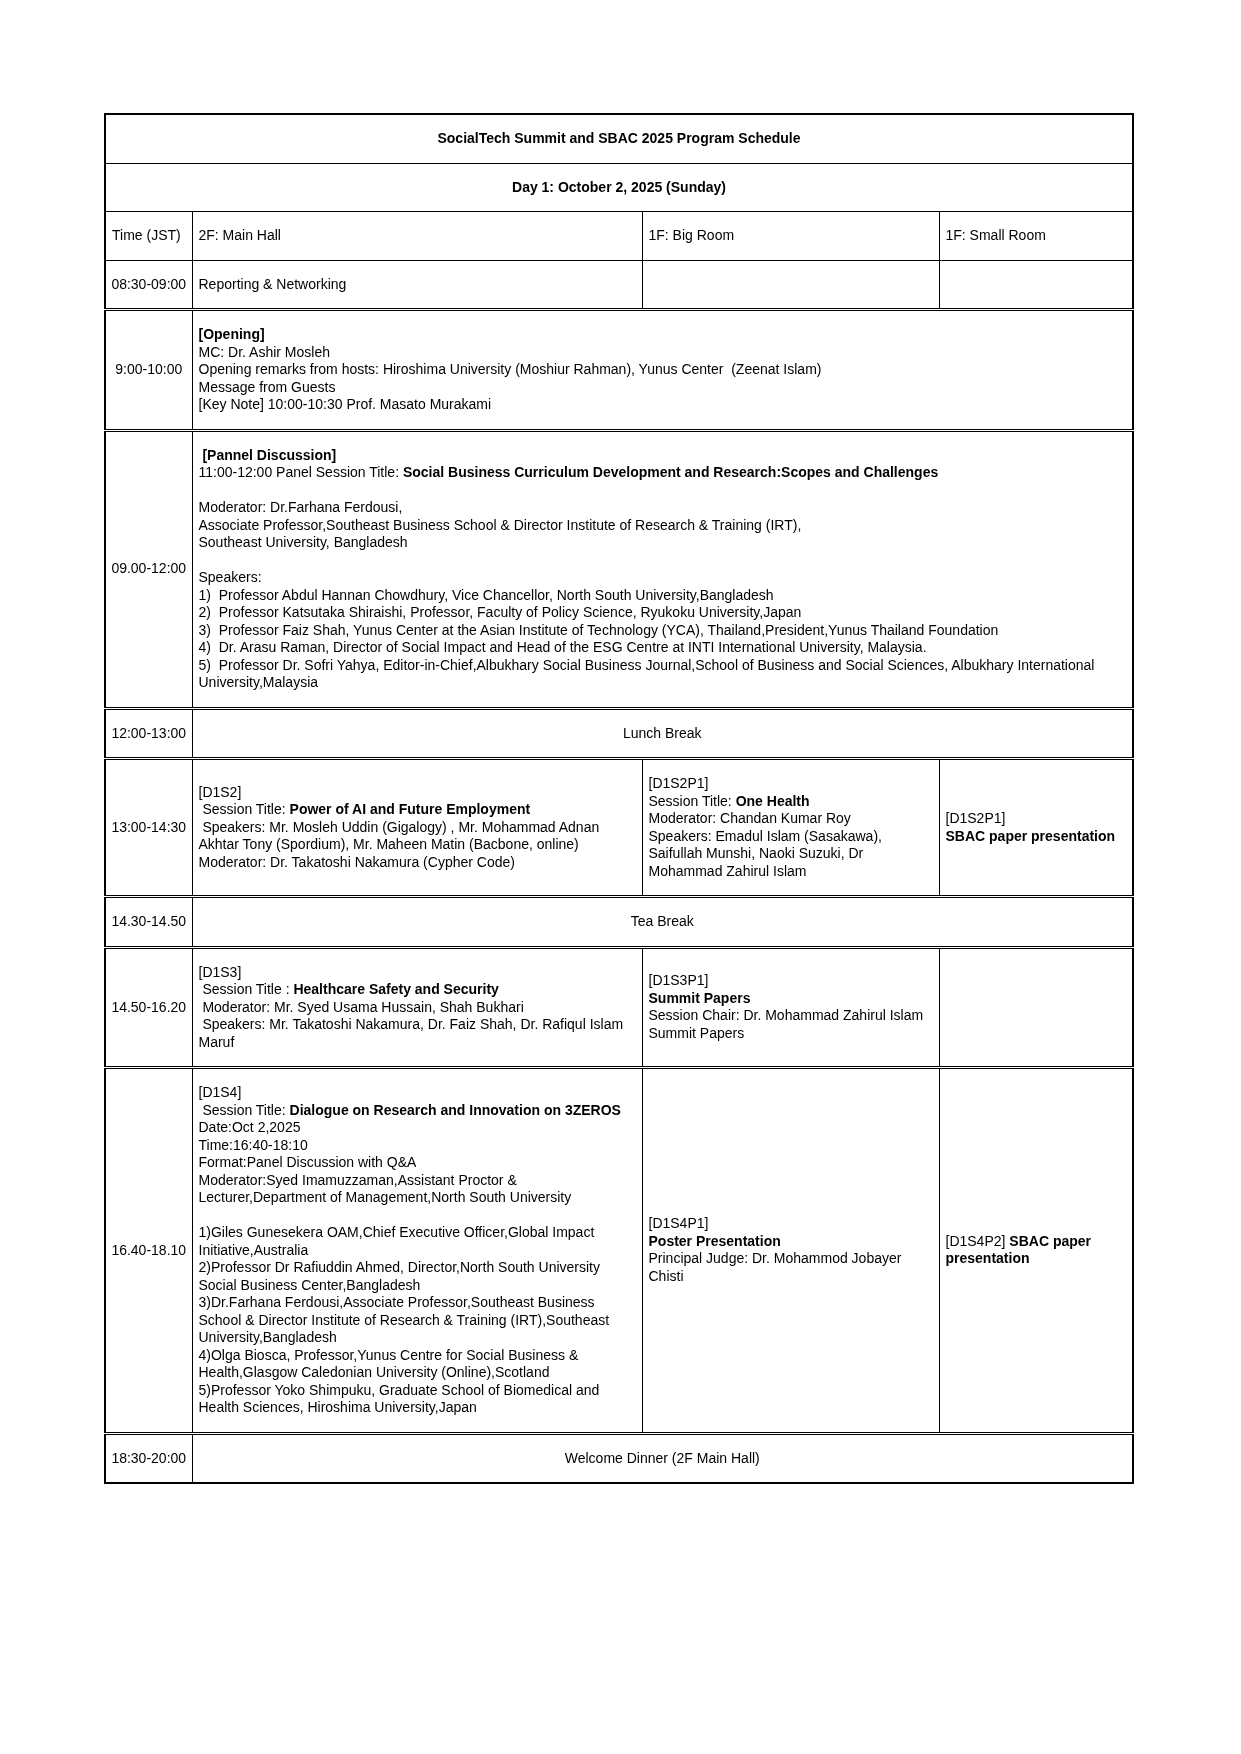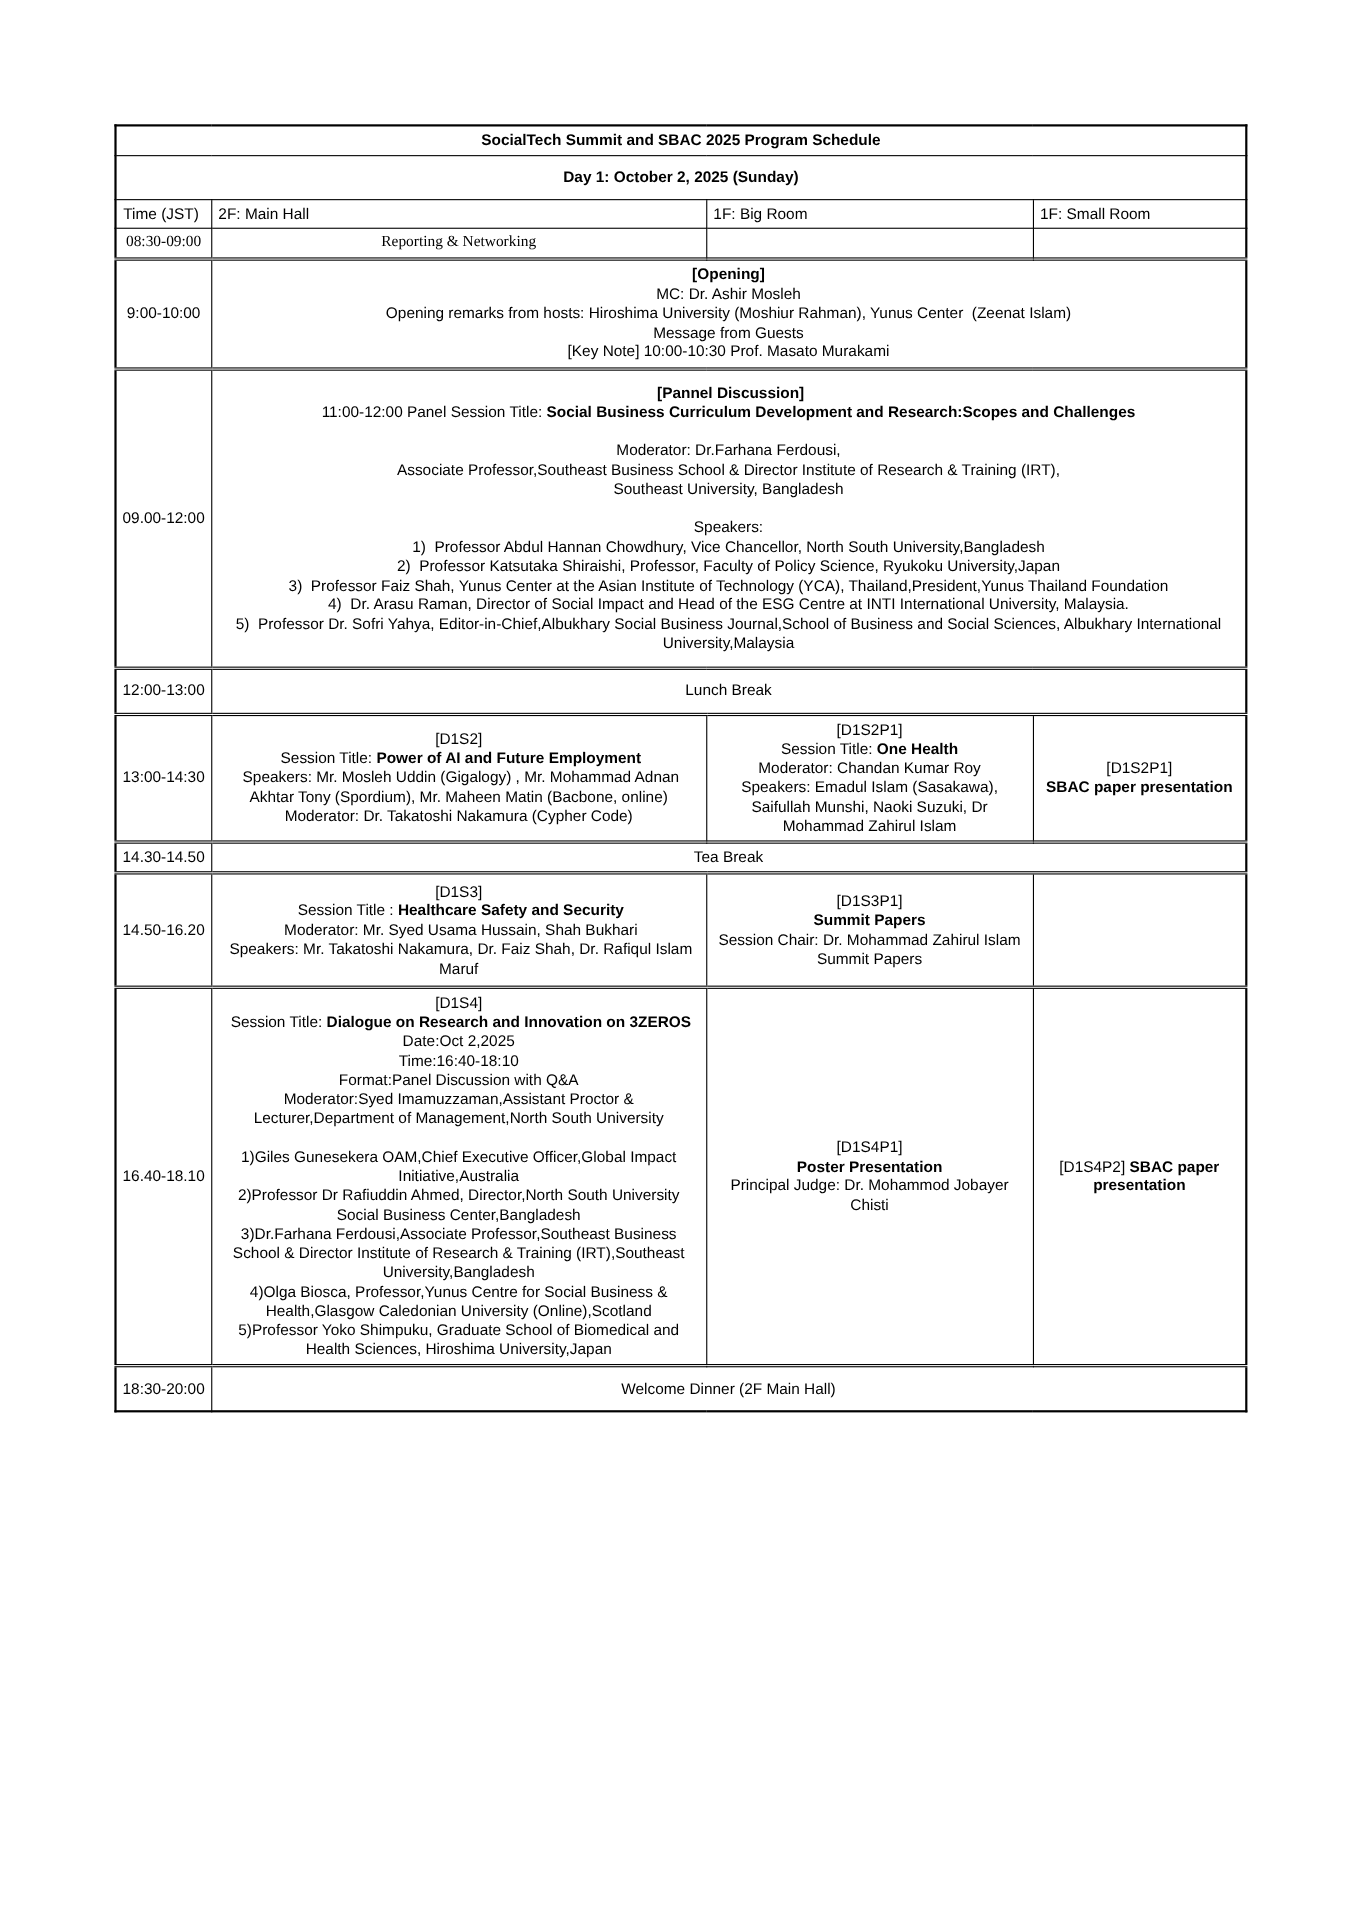--- a/index.html
+++ b/index.html
@@ -12,32 +12,32 @@
   .page { position:relative; width:1241px; height:1754px; background:#fff; overflow:hidden; }
   table.schedule {
     position:absolute; left:104px; top:113px;
     width:1028px;
     border-collapse:collapse; table-layout:fixed;
     border:2px solid #000;
     font-size:14px; line-height:1.25;
   }
   td {
     border:1px solid #000;
-    padding:4px 6px;
+    padding:15px 6px;
     vertical-align:middle;
     overflow:hidden;
   }
   tr.sep td { border-top:3px double #000; }
   td.title-cell   { text-align:center; font-weight:bold; height:26px; }
   td.day-cell     { text-align:center; font-weight:bold; height:40px; }
   td.head-cell    { height:24px; }
   td.time-cell    { text-align:center; padding:2px 1px; }
   td.break-cell   { text-align:center; }
   td.dinner-cell  { text-align:center; font-weight:normal; }
-  td.content-cell { vertical-align:middle;text-align:center; }
+  td.content-cell { vertical-align:middle; }
   .line { white-space:pre-wrap; min-height:17px; }
   b { font-weight:bold; }
 </style>
 </head>
 <body>
 
 <div class="page">
   <table class="schedule">
     <colgroup>
       <col style="width:87px">
@@ -55,21 +55,21 @@
       <td colspan="4" class="day-cell">Day 1: October 2, 2025 (Sunday)</td>
     </tr>
 
     <tr>
       <td class="head-cell">Time (JST)</td>
       <td class="head-cell">2F: Main Hall</td>
       <td class="head-cell">1F: Big Room</td>
       <td class="head-cell">1F: Small Room</td>
     </tr>
 
-    <tr style="height:24px;font-family:Liberation Serif, serif;">
+    <tr style="height:24px;">
       <td class="time-cell">08:30-09:00</td>
       <td class="content-cell">Reporting &amp; Networking</td>
       <td class="content-cell"></td>
       <td class="content-cell"></td>
     </tr>
 
     <tr class="sep" style="height:100px;">
       <td class="time-cell">9:00-10:00</td>
       <td colspan="3" class="content-cell">
             <div class="line"><b>[Opening]</b></div>

